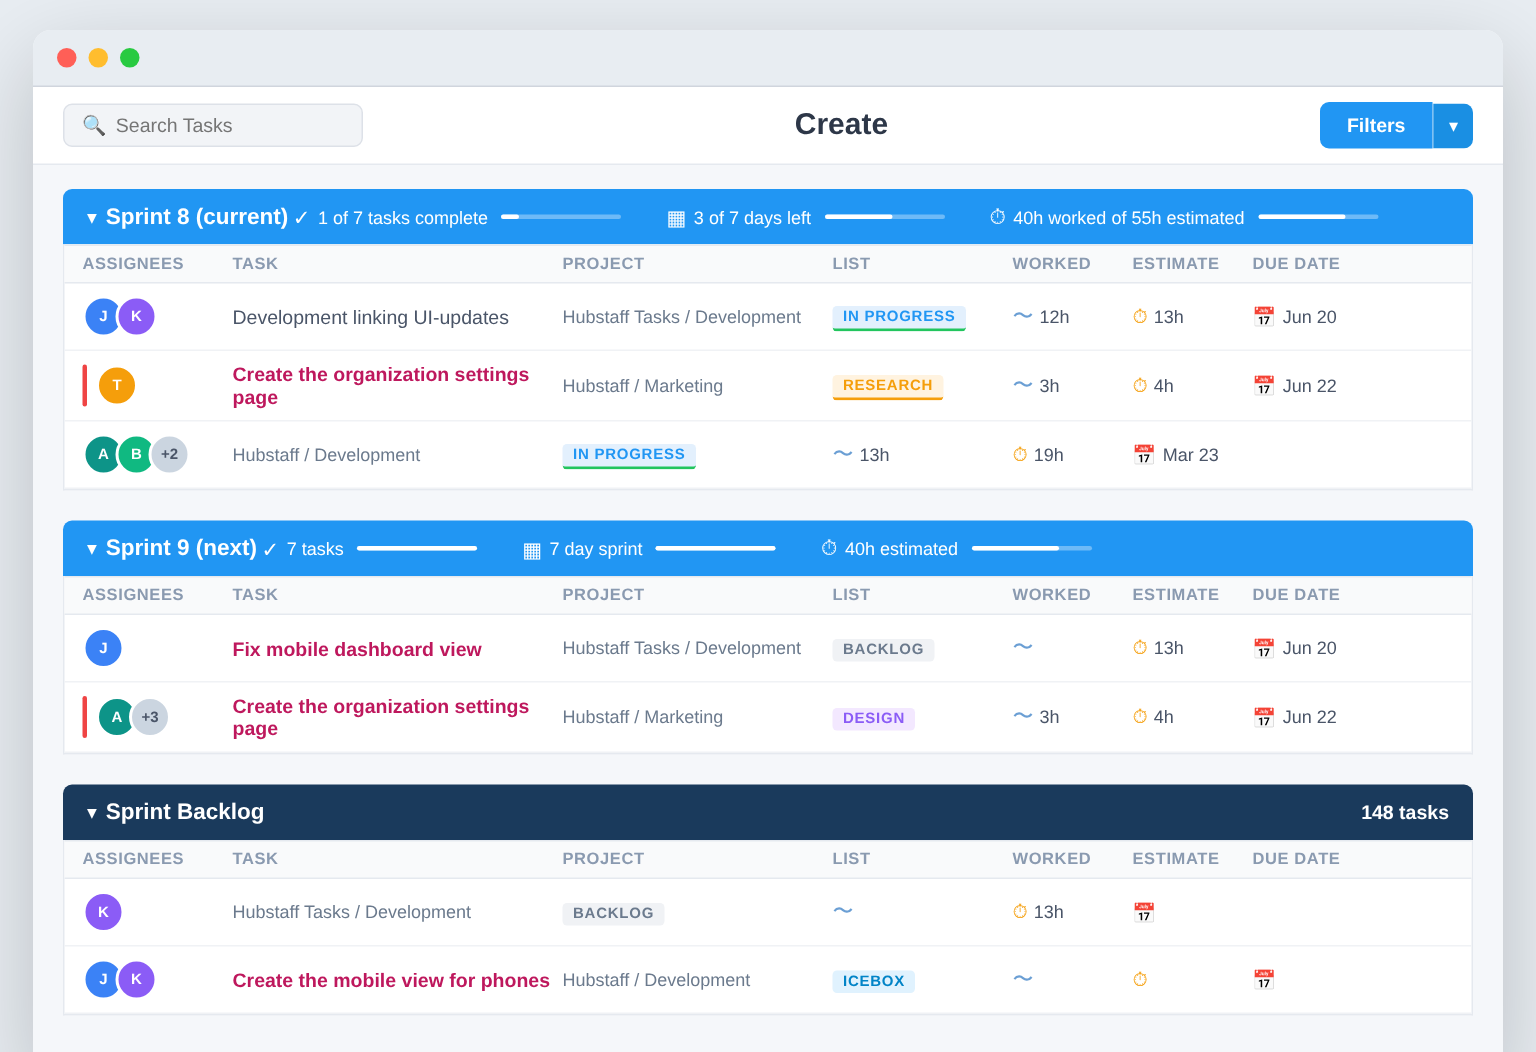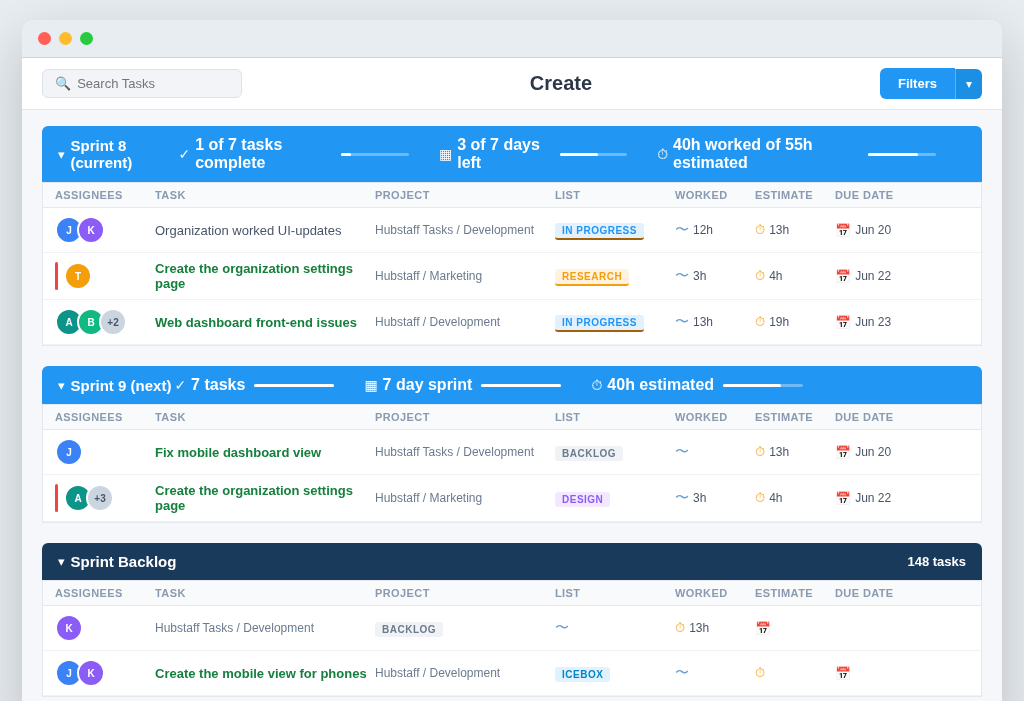--- a/index.html
+++ b/index.html
@@ -96,21 +96,21 @@
     .sprint-header.backlog { background: #1a3a5c; }
 
     .sprint-toggle { font-size: 13px; margin-right: 6px; cursor: pointer; }
     .sprint-name { font-size: 15px; font-weight: 700; margin-right: 3px; }
 
     .sprint-stat {
       display: flex; align-items: center; gap: 5px;
       margin-right: 30px; font-size: 12px;
     }
     .sprint-stat-icon { font-size: 14px; }
-    .sprint-stat-text { font-size: 16px; font-weight: 700; }
+    .sprint-stat-text { font-size: 12px; font-weight: 400; }
     .sprint-stat-bar {
       height: 3px; background: rgba(255,255,255,0.35);
       border-radius: 2px; width: 80px; margin-left: 4px;
       position: relative;
     }
     .sprint-stat-bar-fill {
       height: 100%; background: #fff; border-radius: 2px;
     }
     .sprint-backlog-count {
       margin-left: auto; font-size: 13px; font-weight: 600;
@@ -150,31 +150,31 @@
     .avatar-orange { background: #f59e0b; }
     .avatar-green { background: #10b981; }
     .avatar-teal { background: #0d9488; }
     .avatar-plus {
       background: #cbd5e0; color: #4a5568;
     }
     .red-bar {
       width: 3px; height: 28px; background: #ef4444; border-radius: 2px; margin-right: 6px;
     }
 
-    .task-name { font-size: 13px; font-weight: 600; color: #15803d; }
+    .task-name { font-size: 13px; font-weight: 600; color: #be185d; }
     .task-name-light { font-size: 13px; font-weight: 400; color: #4a5568; }
     .project-name { font-size: 12px; color: #6b7a8d; }
 
     .list-badge {
       display: inline-block;
       font-size: 10px; font-weight: 700;
       padding: 2px 7px; border-radius: 3px;
       letter-spacing: 0.5px;
     }
-    .badge-inprogress { background: #e3f0fd; color: #2196f3; border-bottom: 2px solid #a16207; }
+    .badge-inprogress { background: #e3f0fd; color: #2196f3; border-bottom: 2px solid #22c55e; }
     .badge-research { background: #fff3e0; color: #f59e0b; border-bottom: 2px solid #f59e0b; }
     .badge-backlog { background: #f0f2f5; color: #6b7a8d; }
     .badge-design { background: #f3e8ff; color: #8b5cf6; }
     .badge-icebox { background: #e0f2fe; color: #0284c7; text-align: right; }
 
     .worked-cell { display: flex; align-items: center; gap: 4px; font-size: 12px; color: #4a5568; }
     .wave-icon { color: #6b9fd4; font-size: 14px; }
     .estimate-cell { display: flex; align-items: center; gap: 4px; font-size: 12px; color: #4a5568; }
     .clock-icon { color: #f59e0b; font-size: 13px; }
     .due-cell { display: flex; align-items: center; gap: 4px; font-size: 12px; color: #4a5568; }
@@ -237,21 +237,21 @@
           <div class="th">List</div>
           <div class="th">Worked</div>
           <div class="th">Estimate</div>
           <div class="th">Due Date</div>
         </div>
         <div class="table-row">
           <div class="assignees-cell">
             <div class="avatar avatar-blue">J</div>
             <div class="avatar avatar-purple">K</div>
           </div>
-          <div class="task-name-light">Organization worked UI-updates</div>
+          <div class="task-name-light">Development linking UI-updates</div>
           <div class="project-name">Hubstaff Tasks / Development</div>
           <div><span class="list-badge badge-inprogress">IN PROGRESS</span></div>
           <div class="worked-cell">
             <span class="wave-icon">〜</span>
             <span>12h</span>
           </div>
           <div class="estimate-cell">
             <span class="clock-icon">⏱</span>
             <span>13h</span>
           </div>
@@ -280,34 +280,33 @@
             <span class="cal-icon">📅</span>
             <span>Jun 22</span>
           </div>
         </div>
         <div class="table-row">
           <div class="assignees-cell">
             <div class="avatar avatar-teal">A</div>
             <div class="avatar avatar-green">B</div>
             <div class="avatar avatar-plus">+2</div>
           </div>
-          <div class="task-name">Web dashboard front-end issues</div>
           <div class="project-name">Hubstaff / Development</div>
           <div><span class="list-badge badge-inprogress">IN PROGRESS</span></div>
           <div class="worked-cell">
             <span class="wave-icon">〜</span>
             <span>13h</span>
           </div>
           <div class="estimate-cell">
             <span class="clock-icon">⏱</span>
             <span>19h</span>
           </div>
           <div class="due-cell">
             <span class="cal-icon">📅</span>
-            <span>Jun 23</span>
+            <span>Mar 23</span>
           </div>
         </div>
       </div>
       <div class="sprint-header next">
         <span class="sprint-toggle">▾</span>
     <span class="sprint-name">Sprint 9 (next)</span>
         <div class="sprint-stat">
         <span class="sprint-stat-icon">✓</span>
         <span class="sprint-stat-text">7 tasks</span>
         <div class="sprint-stat-bar">

